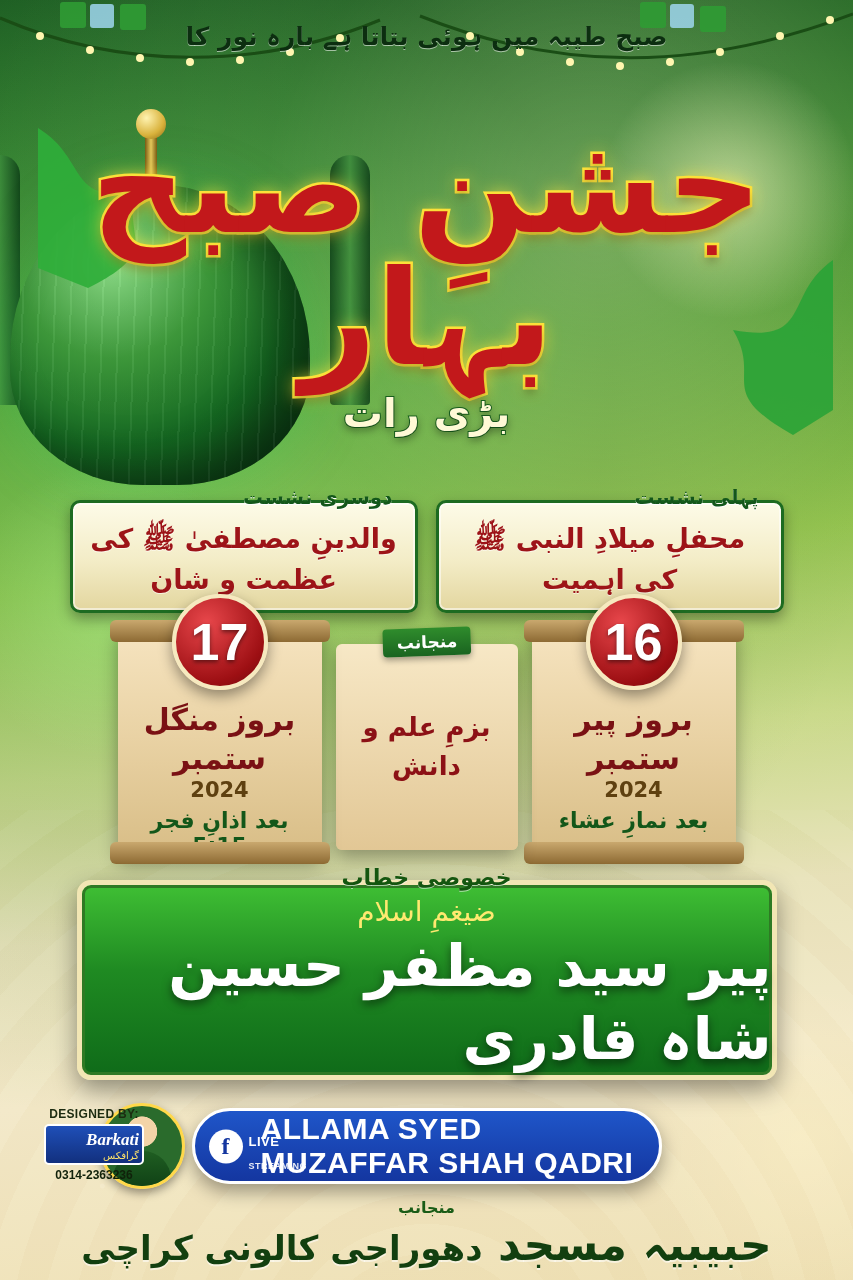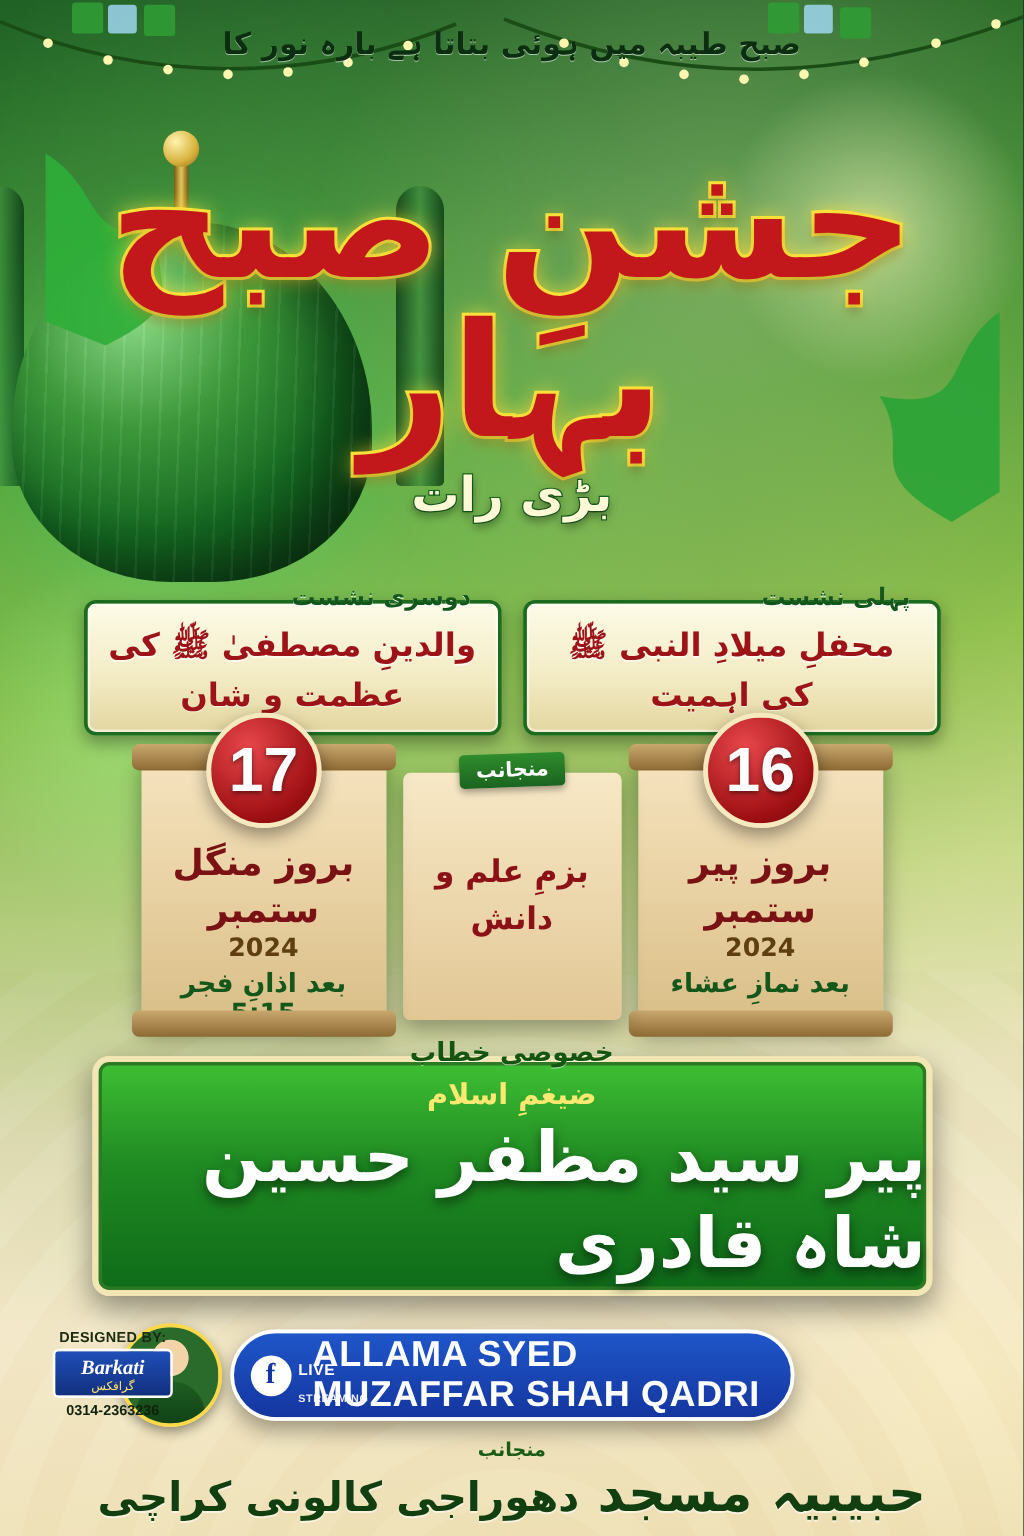--- a/index.html
+++ b/index.html
@@ -214,21 +214,21 @@
     box-shadow: 0 10px 24px rgba(0,0,0,.4), inset 0 0 0 3px #2e7a24;
     display:flex; flex-direction:column; align-items:center; justify-content:center;
     padding-top: 10px;
   }
   .speaker-kicker {
     position:absolute; top: -20px; left: 50%; transform:translateX(-50%);
     font-size: 22px; font-weight:bold; color:#14560f;
     text-shadow: 0 1px 0 rgba(255,255,255,.6);
   }
   .speaker-title {
-    font-size: 24px; font-weight:bold; color:#ffe970; margin-bottom: 2px;
+    font-size: 28px; font-weight:normal; color:#ffe970; margin-bottom: 2px;
   }
   .speaker-name {
     font-size: 58px; font-weight:bold; color:#ffffff;
     text-shadow: 0 4px 10px rgba(0,0,0,.5);
     line-height: 1.25;
   }
 
   
   .live-bar {
     position:absolute; bottom: 96px; left: 50%; transform:translateX(-50%);
@@ -271,21 +271,22 @@
   .designer {
     position:absolute; left: 44px; bottom: 98px;
     width: 100px; text-align:center;
   }
   .designer-label { font-size: 12px; font-weight:bold; color:#1c2b10; letter-spacing:.3px; }
   .designer-card {
     margin-top:3px;
     background: linear-gradient(180deg,#1f4fb8,#12307e);
     border: 2px solid #fff;
     border-radius: 5px;
-    padding: 4px 20px 2px;
+    padding: 4px 3px 2px;
+    text-align: right;
   }
   .designer-brand { color:#fff; font-family:"Liberation Serif", serif; font-style:italic; font-size:17px; font-weight:bold; }
   .designer-sub { color:#ffe36a; font-size: 10px; }
   .designer-phone { margin-top:3px; font-size: 12px; font-weight:bold; color:#10210a; }
 
   
   .footer {
     position:absolute; bottom: 8px; left:0; width:100%; text-align:center;
   }
   .footer-top {

